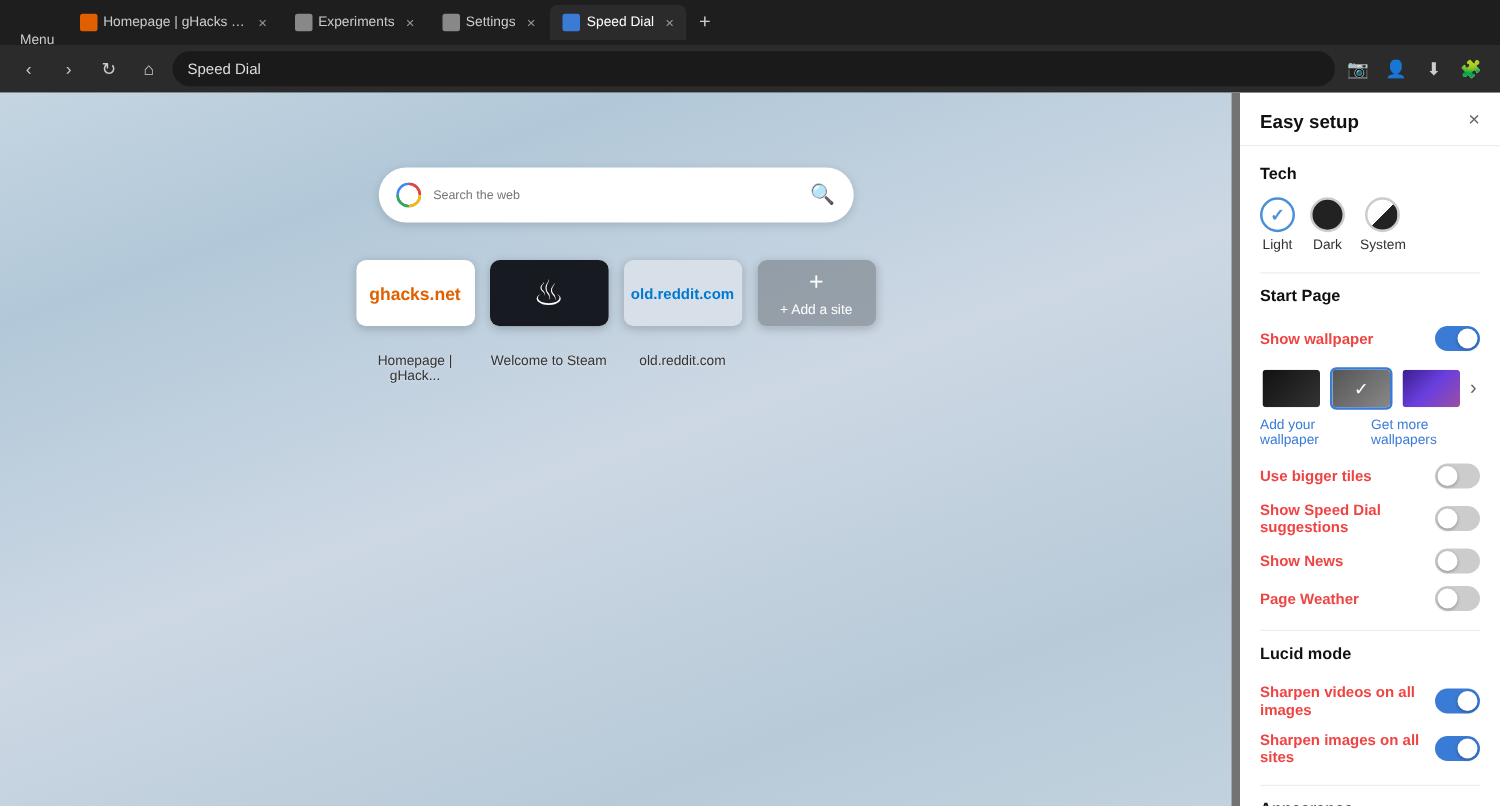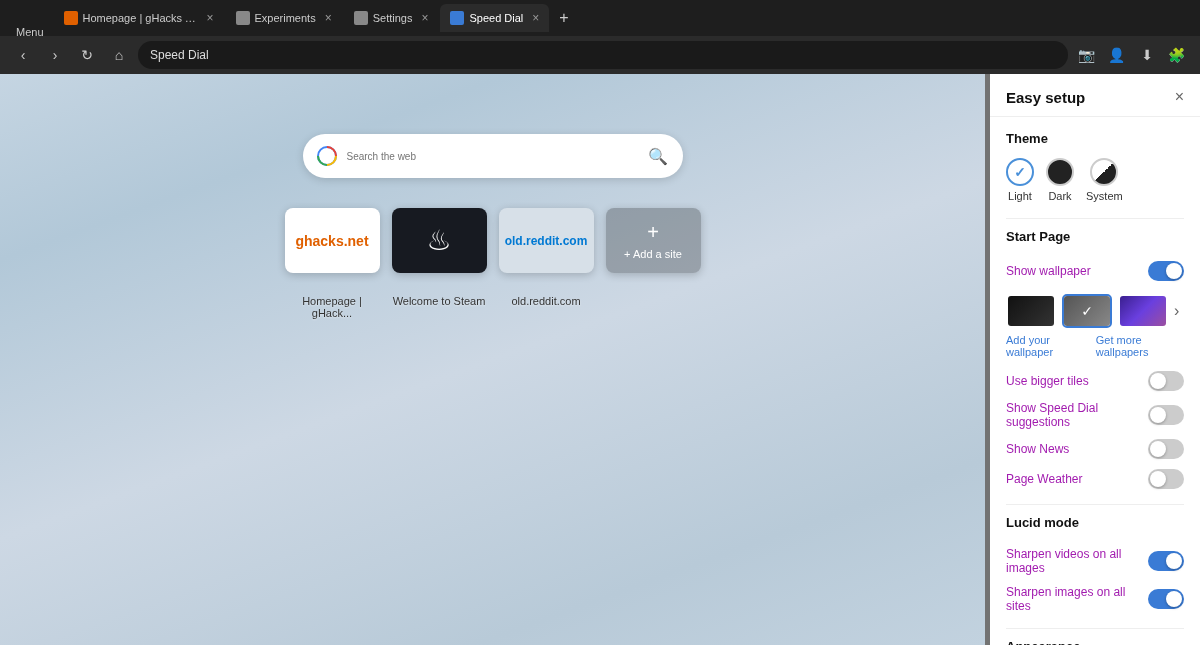--- a/index.html
+++ b/index.html
@@ -27,55 +27,55 @@
     
     .new-tab-page { flex: 1; background: linear-gradient(135deg, #c8d8e8 0%, #b8cfe0 30%, #d0dde8 60%, #c0cfde 100%); display: flex; flex-direction: column; align-items: center; padding-top: 60px; position: relative; overflow: hidden; }
     .new-tab-bg { position: absolute; inset: 0; background: linear-gradient(160deg, #c5d5e2 0%, #b2c8d8 20%, #cdd8e4 50%, #b8cad8 80%, #c2d2df 100%); }
     .search-box { position: relative; z-index: 2; width: 380px; height: 44px; background: white; border-radius: 22px; display: flex; align-items: center; padding: 0 14px; box-shadow: 0 2px 8px rgba(0,0,0,0.15); gap: 10px; }
     .google-logo { width: 20px; height: 20px; }
     .search-input { flex: 1; border: none; outline: none; font-size: 10px; color: #333; background: transparent; }
     .search-icon-btn { color: #666; cursor: pointer; }
 
     .speed-dial { position: relative; z-index: 2; display: flex; gap: 12px; margin-top: 30px; }
     .dial-item { width: 95px; cursor: pointer; display: flex; flex-direction: column; align-items: center; }
-    .dial-thumb { width: 95px; height: 65px; border-radius: 8px; overflow: hidden; box-shadow: 0 2px 8px rgba(0,0,0,0.2); border: 2px solid transparent; }
+    .dial-thumb { width: 95px; height: 53px; border-radius: 8px; overflow: hidden; box-shadow: 0 2px 8px rgba(0,0,0,0.2); border: 2px solid transparent; }
     .dial-thumb.ghacks { background: #fff; display: flex; align-items: center; justify-content: center; }
     .dial-thumb.steam { background: #171a21; display: flex; align-items: center; justify-content: center; }
     .dial-thumb.reddit { background: #d7e0e8; display: flex; align-items: center; justify-content: center; }
     .dial-thumb.add { background: rgba(0,0,0,0.25); display: flex; align-items: center; justify-content: center; color: white; font-size: 22px; }
     .dial-label { font-size: 11px; color: #333; margin-top: 22px; text-align: center; text-shadow: 0 1px 2px rgba(255,255,255,0.5); }
 
     .ghacks-text { color: #e06000; font-weight: bold; font-size: 14px; }
     .steam-logo { color: white; font-size: 28px; }
     .reddit-text { color: #0079d3; font-size: 12px; font-weight: bold; }
     .add-site-text { color: white; font-size: 11px; margin-top: 4px; }
 
     
-    .easy-setup-panel { width: 215px; background: #fff; border-left: 5px solid #737373; display: flex; flex-direction: column; overflow-y: auto; flex-shrink: 0; }
+    .easy-setup-panel { width: 215px; background: #fff; border-left: 7px solid #737373; display: flex; flex-direction: column; overflow-y: auto; flex-shrink: 0; }
     .panel-header { display: flex; align-items: center; justify-content: space-between; padding: 14px 16px 10px; border-bottom: 1px solid #eee; flex-shrink: 0; }
     .panel-title { font-size: 15px; font-weight: 600; color: #111; }
     .panel-close { color: #666; cursor: pointer; font-size: 16px; }
 
     .panel-body { padding: 14px 16px; overflow-y: auto; flex: 1; }
     .section-title { font-size: 13px; font-weight: 600; color: #111; margin-bottom: 12px; }
 
     .theme-row { display: flex; gap: 12px; margin-bottom: 16px; align-items: center; }
     .theme-option { display: flex; flex-direction: column; align-items: center; gap: 4px; cursor: pointer; }
     .theme-circle { width: 28px; height: 28px; border-radius: 50%; display: flex; align-items: center; justify-content: center; border: 2px solid #ccc; }
     .theme-circle.light { background: #fff; border-color: #4a90d9; }
     .theme-circle.dark { background: #222; border-color: #ccc; }
     .theme-circle.system { background: linear-gradient(135deg, #fff 50%, #222 50%); border-color: #ccc; }
     .theme-check { color: #4a90d9; font-size: 14px; font-weight: bold; }
     .theme-label { font-size: 11px; color: #333; }
 
     .section-divider { border: none; border-top: 1px solid #eee; margin: 10px 0; }
 
     .start-page-section { margin-bottom: 8px; }
     .toggle-row { display: flex; align-items: center; justify-content: space-between; padding: 5px 0; }
-    .toggle-label { font-size: 12px; color: #a21caf; }
+    .toggle-label { font-size: 12px; color: #ef4444; font-weight: bold; }
     .toggle { width: 36px; height: 20px; border-radius: 10px; position: relative; cursor: pointer; flex-shrink: 0; }
     .toggle.on { background: #3a7bd5; }
     .toggle.off { background: #ccc; }
     .toggle-knob { width: 16px; height: 16px; background: white; border-radius: 50%; position: absolute; top: 2px; transition: left 0.2s; box-shadow: 0 1px 3px rgba(0,0,0,0.3); }
     .toggle.on .toggle-knob { left: 18px; }
     .toggle.off .toggle-knob { left: 2px; }
 
     .wallpaper-row { margin: 8px 0; }
     .wallpaper-thumbs { display: flex; gap: 6px; align-items: center; margin-top: 6px; }
     .wp-thumb { width: 50px; height: 34px; border-radius: 5px; overflow: hidden; cursor: pointer; position: relative; border: 2px solid transparent; }
@@ -188,21 +188,21 @@
     </div>
   </div>
 
   <div class="easy-setup-panel">
     <div class="panel-header">
       <span class="panel-title">Easy setup</span>
       <span class="panel-close">×</span>
     </div>
     <div class="panel-body">
 
-      <div class="section-title">Theme</div>
+      <div class="section-title">Tech</div>
       <div class="theme-row">
         <div class="theme-option">
           <div class="theme-circle light">
             <span class="theme-check">✓</span>
           </div>
           <span class="theme-label">Light</span>
         </div>
         <div class="theme-option">
           <div class="theme-circle dark"></div>
           <span class="theme-label">Dark</span>

